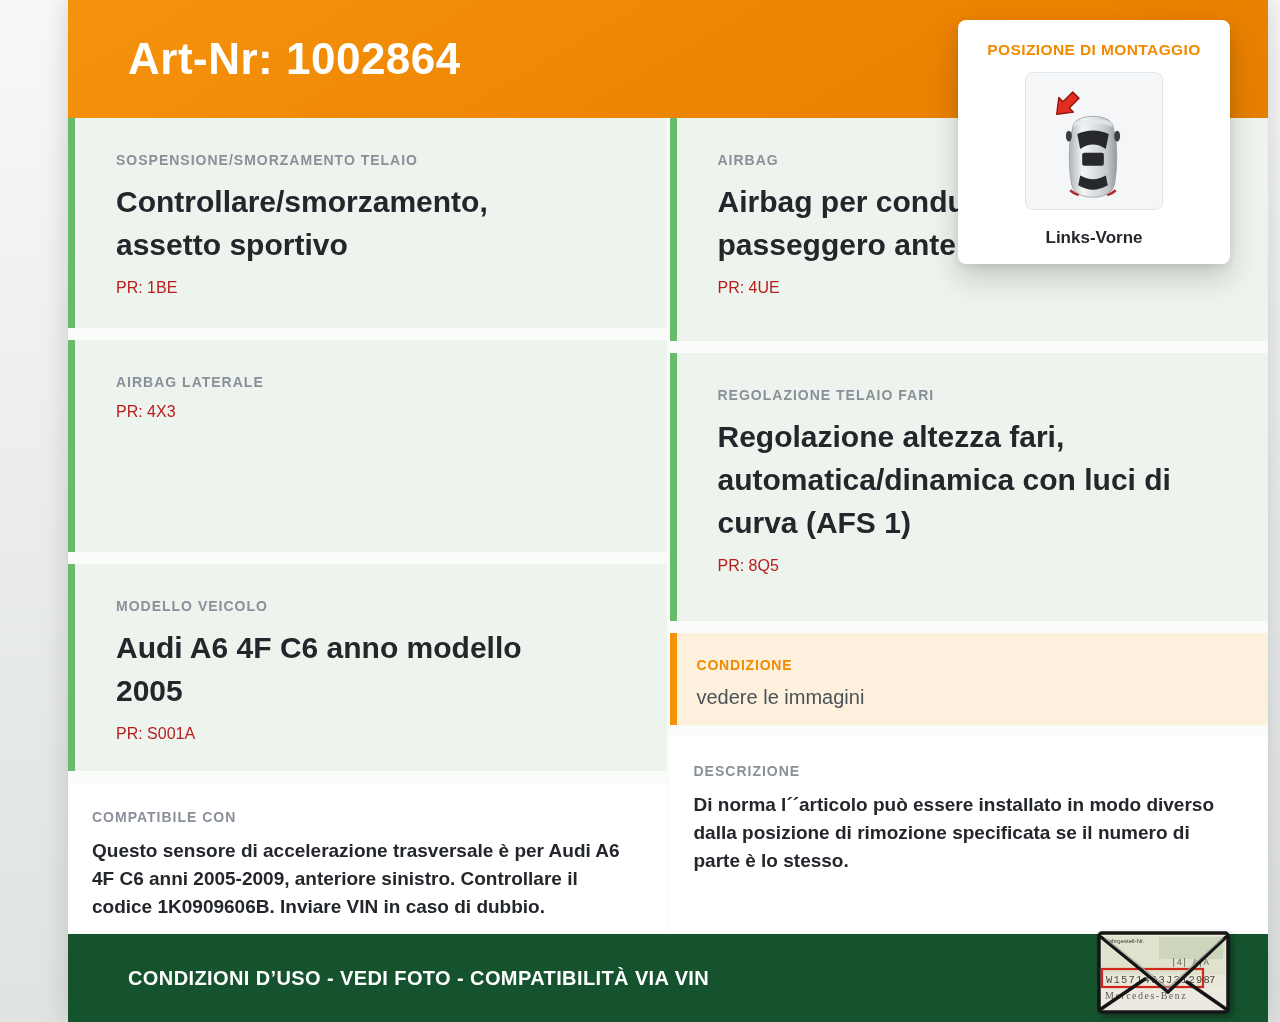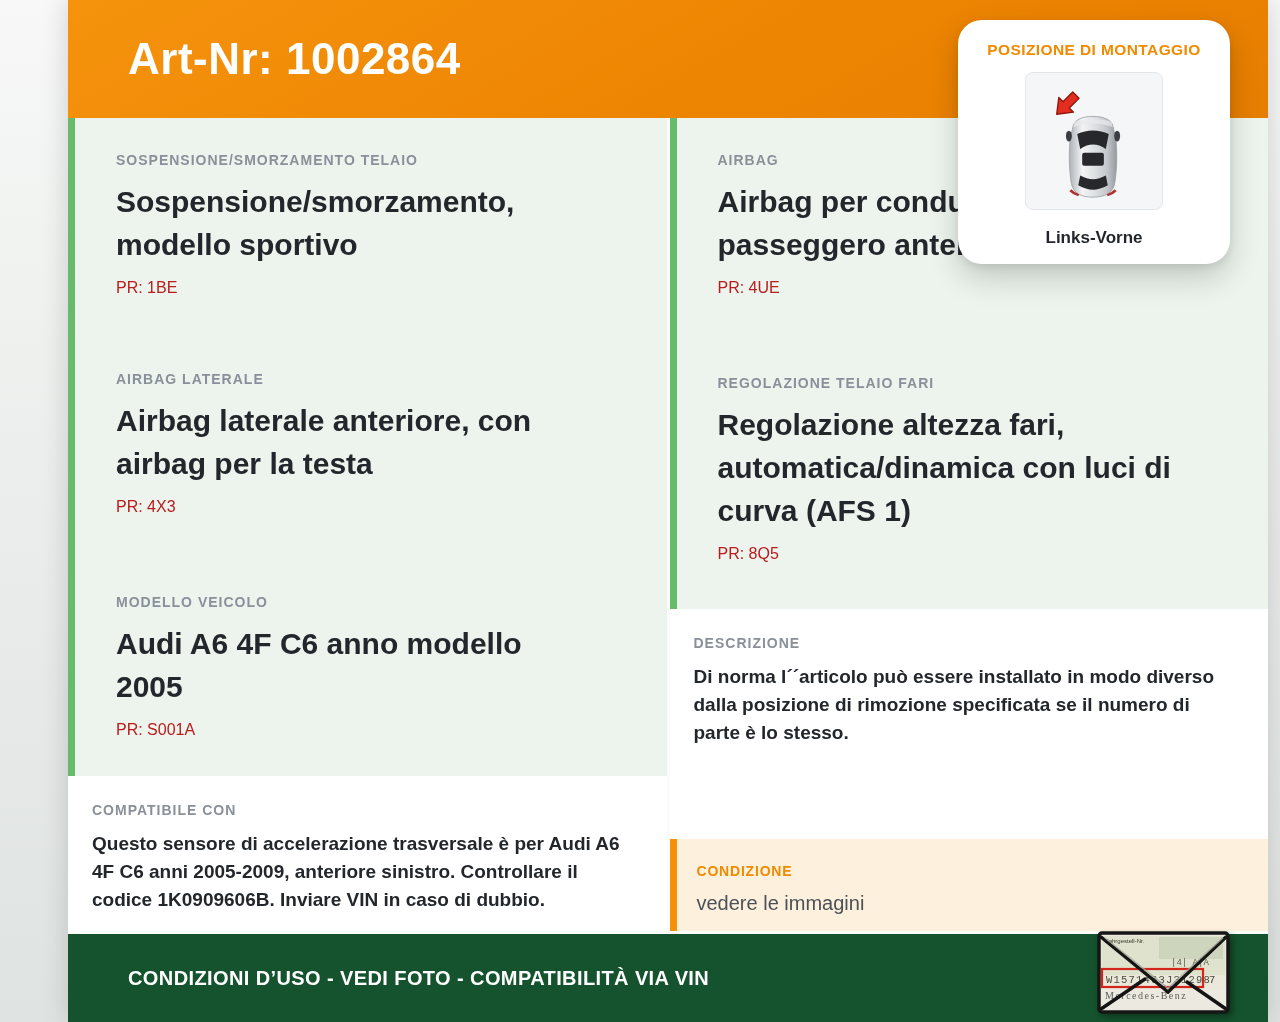--- a/index.html
+++ b/index.html
@@ -15,21 +15,21 @@
   
   .topbar {
     height:118px; box-sizing:border-box;
     background:linear-gradient(150deg,#f5930d 0%,#ee8502 55%,#e67e00 100%);
     display:flex; align-items:center; padding-left:60px;
   }
   .art-nr { color:#ffffff; font-size:44px; font-weight:700; letter-spacing:0.5px; margin:0; }
 
   
   .main { display:flex; gap:3px; height:813px; }
-  .col { flex:1 1 0; display:flex; flex-direction:column; gap:0; min-width:0; }
+  .col { flex:1 1 0; display:flex; flex-direction:column; gap:12px; min-width:0; }
   .card { box-sizing:border-box; background:#edf4ed; padding:34px 40px 0 41px; overflow:hidden; }
   .card.green  { border-left:7px solid #67bb6b; }
   .card.white  { background:#ffffff; padding:26px 30px 0 24px; }
   .card.orange { background:#fdf1dd; border-left:7px solid #f5920a; padding:24px 28px 0 20px; }
   .hL1{height:223px}.hL2{height:226px}.hL3{height:220px}
   .hR1{height:223px}.hR2{height:268px}.hR3{height:92px}
   .grow{flex:1 1 auto}
 
   .card-label {
     font-size:14px; font-weight:700; color:#8a9099; letter-spacing:1px;
@@ -49,21 +49,21 @@
   
   .footer {
     margin-top:3px; height:88px; background:#14532d; box-sizing:border-box;
     display:flex; align-items:center; padding-left:60px;
   }
   .footer-text { color:#ffffff; font-size:20px; font-weight:700; letter-spacing:0.4px; }
 
   
   .mount-card {
     position:absolute; left:958px; top:20px; width:272px; height:244px; box-sizing:border-box;
-    background:#ffffff; border-radius:24px; z-index:5;
+    background:#ffffff; border-radius:8px; z-index:5;
     box-shadow:0 14px 30px rgba(0,0,0,0.18), 0 3px 8px rgba(0,0,0,0.08);
     display:flex; flex-direction:column; align-items:center; padding-top:21px;
   }
   .mount-label { color:#f28a00; font-size:15.5px; font-weight:700; letter-spacing:0.4px; }
   .mount-imgbox {
     margin-top:13px; width:138px; height:138px; box-sizing:border-box;
     background:#f5f6f8; border:1px solid #e2e5ea; border-radius:8px;
     display:flex; align-items:center; justify-content:center;
   }
   .mount-imgbox svg { width:136px; height:136px; display:block; }
@@ -85,26 +85,25 @@
 
   <header class="topbar">
     <h1 class="art-nr">Art-Nr: 1002864</h1>
   </header>
 
   <div class="main">
 
     <div class="col">
       <section class="card green hL1">
         <div class="card-label">SOSPENSIONE/SMORZAMENTO TELAIO</div>
-        <h2 class="card-title">Sospensione/smorzamento, modello sportivo</h2>
+        <h2 class="card-title">Controllare/smorzamento, assetto sportivo</h2>
         <div class="card-pr">PR: 1BE</div>
       </section>
       <section class="card green hL2">
         <div class="card-label">AIRBAG LATERALE</div>
-        <h2 class="card-title">Airbag laterale anteriore, con airbag per la testa</h2>
         <div class="card-pr">PR: 4X3</div>
       </section>
       <section class="card green hL3">
         <div class="card-label">MODELLO VEICOLO</div>
         <h2 class="card-title">Audi A6 4F C6 anno modello 2005</h2>
         <div class="card-pr">PR: S001A</div>
       </section>
       <section class="card white grow">
         <div class="card-label">COMPATIBILE CON</div>
         <p class="card-body">Questo sensore di accelerazione trasversale è per Audi A6 4F C6 anni 2005-2009, anteriore sinistro. Controllare il codice 1K0909606B. Inviare VIN in caso di dubbio.</p>
@@ -115,27 +114,27 @@
       <section class="card green hR1">
         <div class="card-label">AIRBAG</div>
         <h2 class="card-title">Airbag per conducente e passeggero anteriore</h2>
         <div class="card-pr">PR: 4UE</div>
       </section>
       <section class="card green hR2">
         <div class="card-label">REGOLAZIONE TELAIO FARI</div>
         <h2 class="card-title">Regolazione altezza fari, automatica/dinamica con luci di curva (AFS 1)</h2>
         <div class="card-pr">PR: 8Q5</div>
       </section>
+      <section class="card orange hR3">
+        <div class="card-label">CONDIZIONE</div>
+        <p class="card-body">vedere le immagini</p>
+      </section>
       <section class="card white grow">
         <div class="card-label">DESCRIZIONE</div>
         <p class="card-body">Di norma l´´articolo può essere installato in modo diverso dalla posizione di rimozione specificata se il numero di parte è lo stesso.</p>
-      </section>
-      <section class="card orange hR3">
-        <div class="card-label">CONDIZIONE</div>
-        <p class="card-body">vedere le immagini</p>
       </section>
     </div>
 
   </div>
 
   <footer class="footer">
     <div class="footer-text">CONDIZIONI D’USO - VEDI FOTO - COMPATIBILITÀ VIA VIN</div>
   </footer>
 
 </div>

